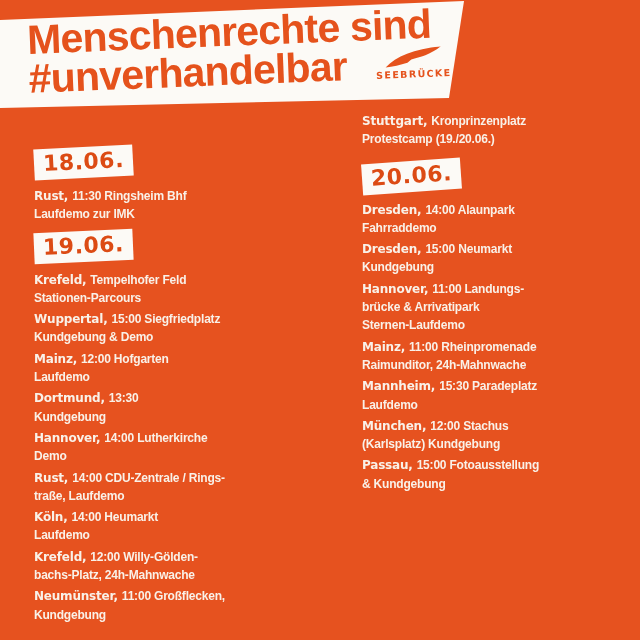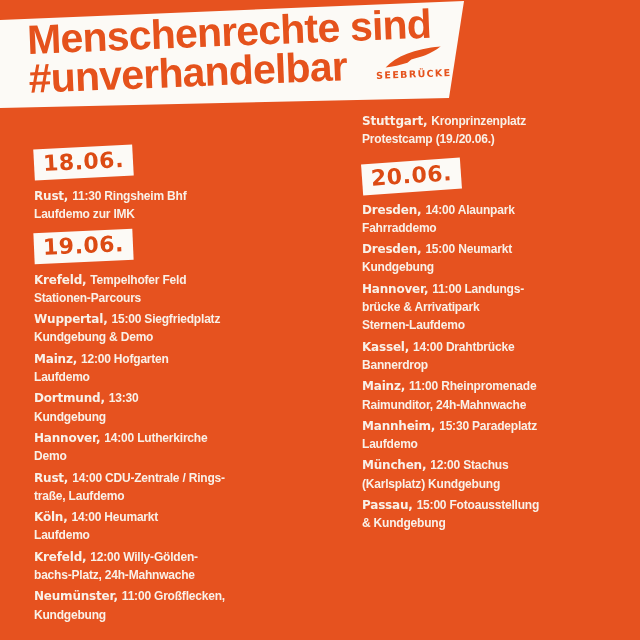--- a/index.html
+++ b/index.html
@@ -121,18 +121,17 @@
     <p class="event"><b class="city">Köln, </b>14:00 Heumarkt<br>Laufdemo</p>
     <p class="event"><b class="city">Krefeld, </b>12:00 Willy-Gölden-<br>bachs-Platz, 24h-Mahnwache</p>
     <p class="event"><b class="city">Neumünster, </b>11:00 Großflecken,<br>Kundgebung</p>
   </div>
 <div class="col col-right">
     <p class="event"><b class="city">Stuttgart, </b>Kronprinzenplatz<br>Protestcamp (19./20.06.)</p>
     <div class="chip-row"><span class="date-chip">20.06.</span></div>
     <p class="event"><b class="city">Dresden, </b>14:00 Alaunpark<br>Fahrraddemo</p>
     <p class="event"><b class="city">Dresden, </b>15:00 Neumarkt<br>Kundgebung</p>
     <p class="event"><b class="city">Hannover, </b>11:00 Landungs-<br>brücke &amp; Arrivatipark<br>Sternen-Laufdemo</p>
-    <p class="event"><b class="city">Kassel, </b>14:00 Drahtbrücke<br>Bannerdrop</p>
     <p class="event"><b class="city">Mainz, </b>11:00 Rheinpromenade<br>Raimunditor, 24h-Mahnwache</p>
     <p class="event"><b class="city">Mannheim, </b>15:30 Paradeplatz<br>Laufdemo</p>
     <p class="event"><b class="city">München, </b>12:00 Stachus<br>(Karlsplatz) Kundgebung</p>
     <p class="event"><b class="city">Passau, </b>15:00 Fotoausstellung<br>&amp; Kundgebung</p>
   </div>
 
 </body></html>

